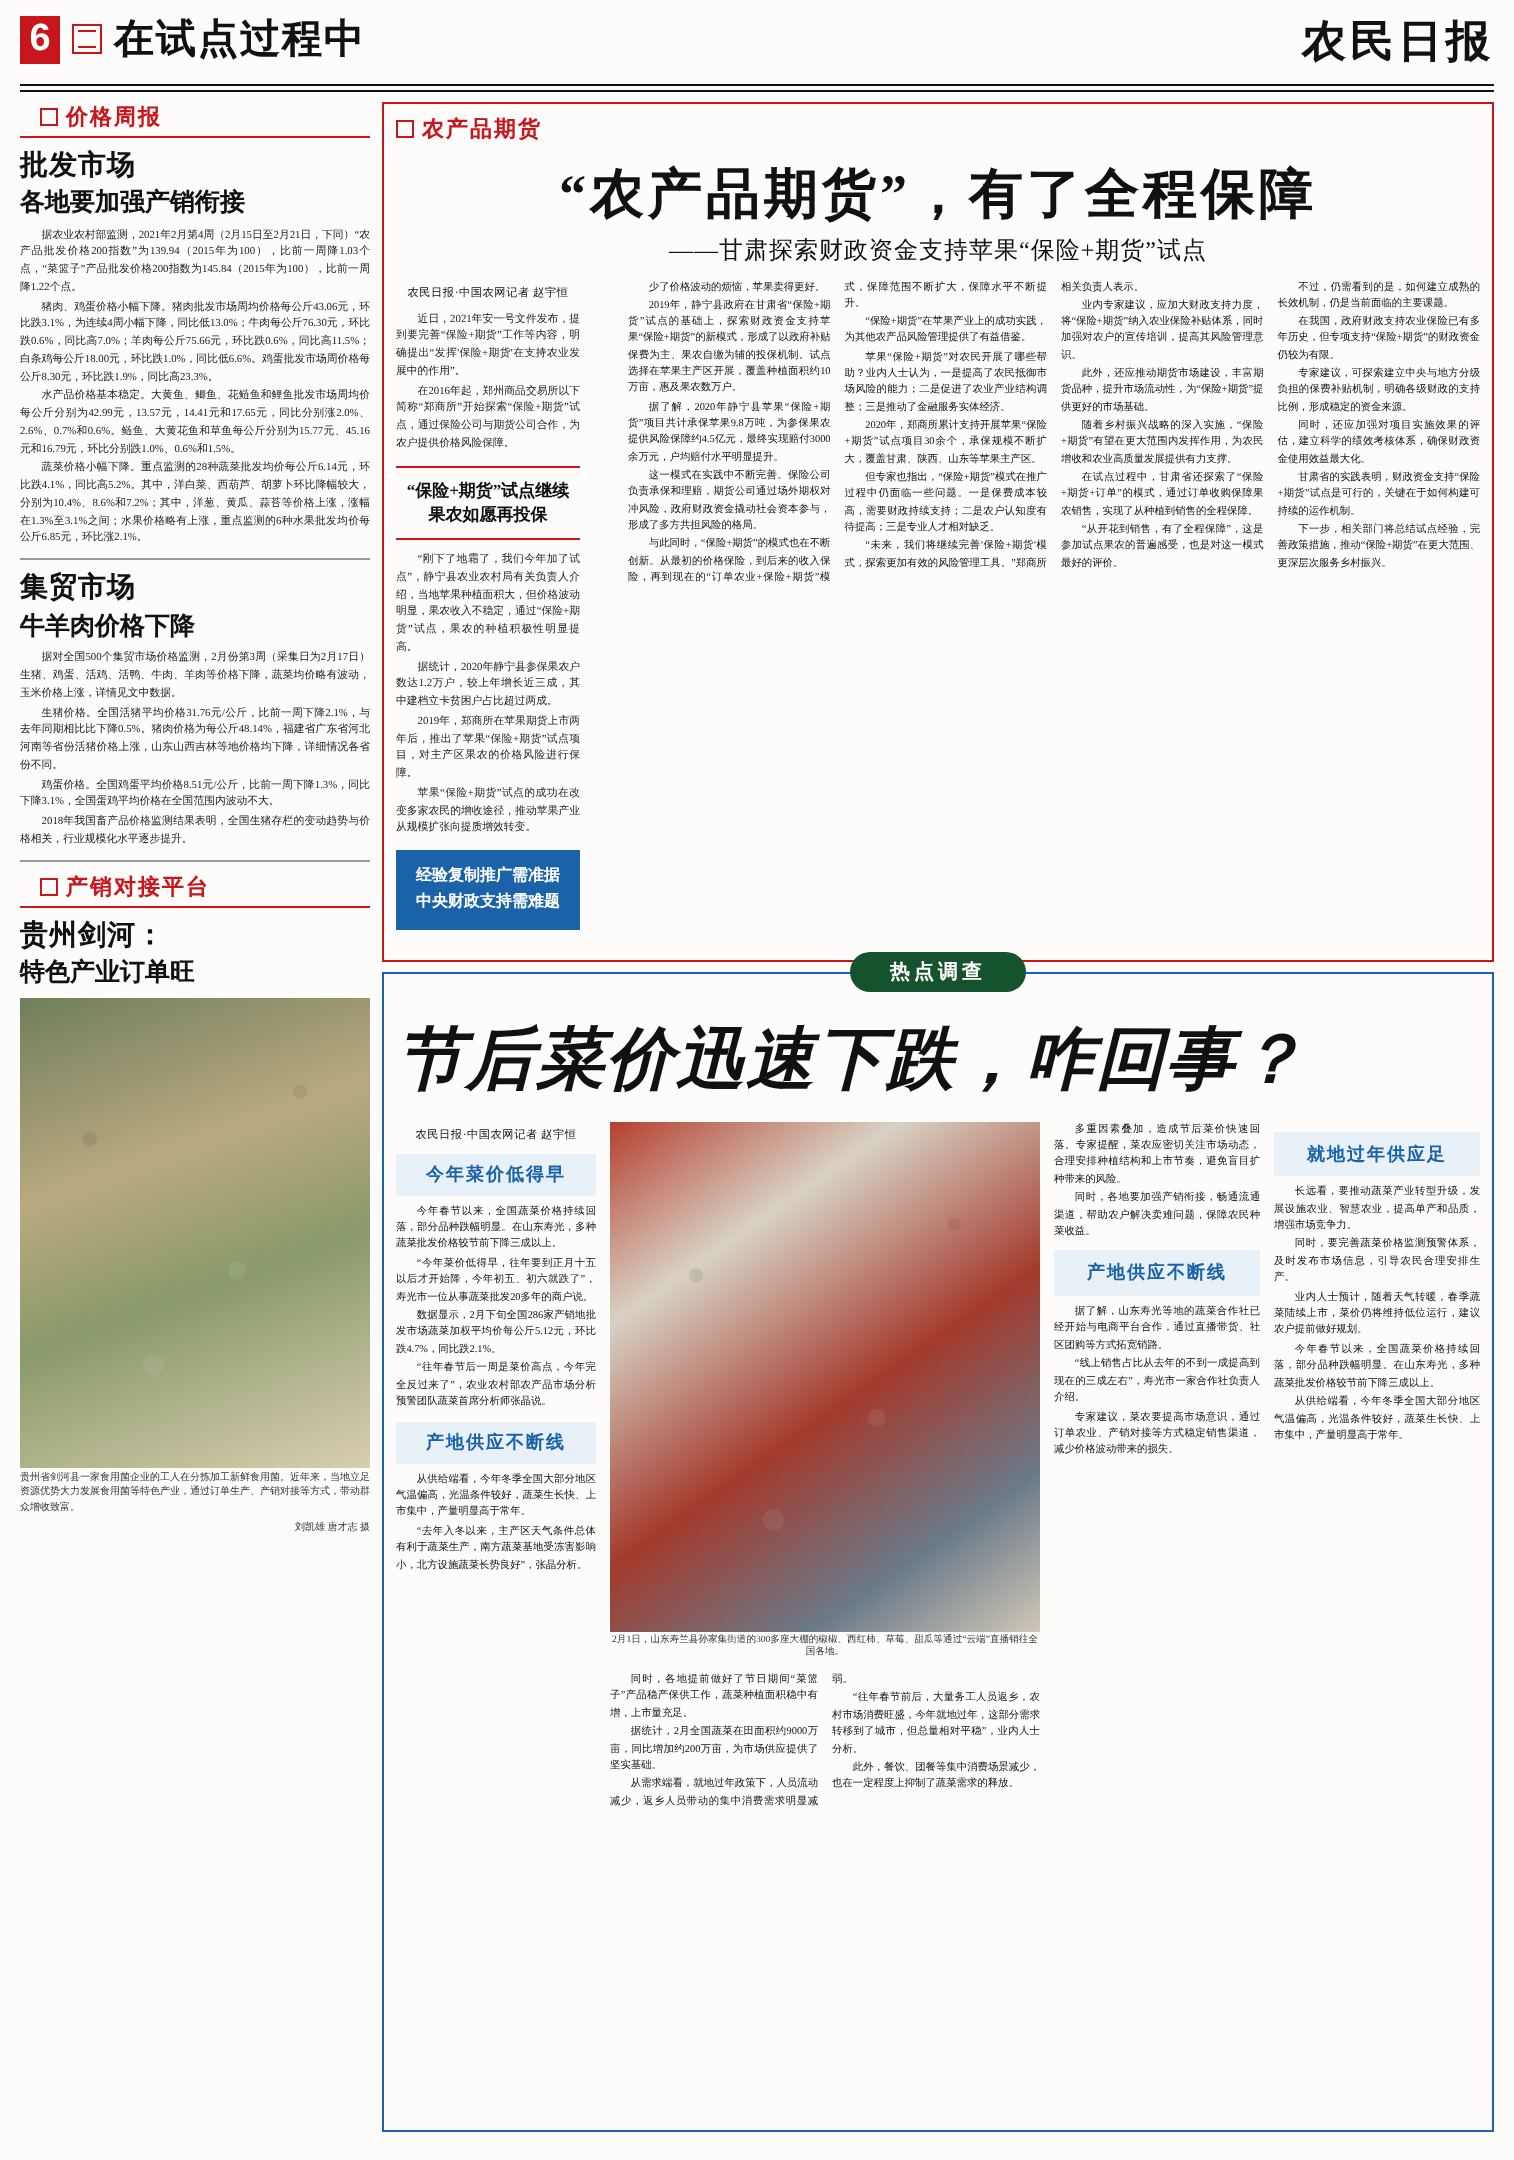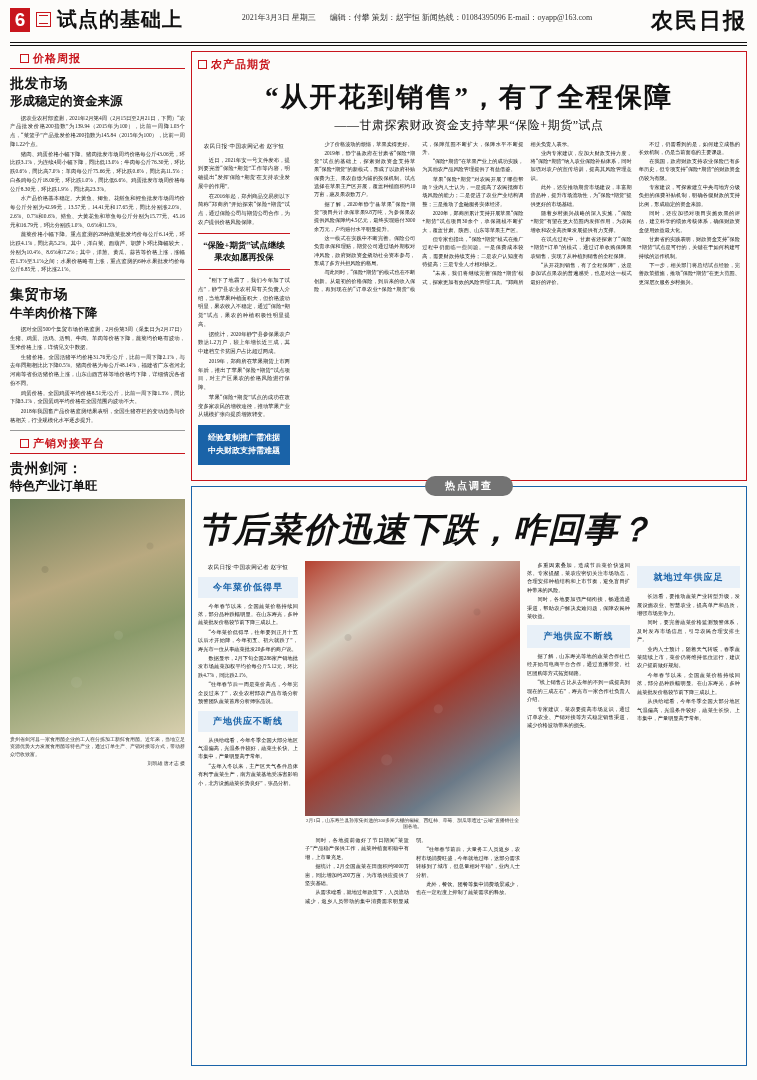--- a/index.html
+++ b/index.html
@@ -58,21 +58,21 @@
   .f-c1 { width:92px; flex:none;}
   .f-rest { flex:1; column-count:4; column-gap:7px; font-size:5.2px; line-height:1.6; text-align:justify;}
   .f-rest p{margin:0 0 1px; text-indent:2em;}
   .byline { font-size:5.6px; text-align:center; margin:3px 0 5px; letter-spacing:.3px;}
   .quotebox { border-top:1px solid #c8161d; border-bottom:1px solid #c8161d; padding:5px 3px; margin:6px 0; text-align:center; }
   .quotebox .q { font-size:8.5px; font-weight:bold; line-height:1.5; }
   .bluebox { background:#1a63a8; color:#fff; font-size:8px; font-weight:bold; line-height:1.6; padding:7px 5px; text-align:center; margin-top:6px;}
 
   
   .survey { border:1.6px solid #1a63a8; padding:6px; flex:1; position:relative;}
-  .pill { position:absolute; left:50%; transform:translateX(-50%); top:-11px; background:#737373; color:#fff;
+  .pill { position:absolute; left:50%; transform:translateX(-50%); top:-11px; background:#14532d; color:#fff;
           font-size:10px; font-weight:bold; padding:3px 20px; border-radius:11px; letter-spacing:2px;}
   .s-title { font-size:34px; font-weight:bold; letter-spacing:1px; margin:14px 0 8px;font-style:italic;}
   .s-body { display:flex; gap:7px; height: 480px;}
   .s-c1 { width:100px; flex:none;}
   .s-mid { width:215px; flex:none;}
   .s-rest { flex:1; display:flex; gap:7px;}
   .s-col { flex:1; font-size:5.2px; line-height:1.62; text-align:justify;}
   .s-col p{margin:0 0 1px; text-indent:2em;}
   .subhead { background:#e8f0f8; color:#1a63a8; font-size:9px; font-weight:bold; text-align:center; padding:4px 2px; margin:5px 0 4px; letter-spacing:1px;}
   .photo-cap { font-size:4.8px; color:#333; text-align:center; margin-top:2px; line-height:1.4;}
@@ -89,42 +89,38 @@
 </style>
 </head>
 <body>
 
 <div class="page">
 
   <div class="masthead">
     <div class="mh-left">
       <div class="pagenum">6</div>
       <div class="mh-icon"></div>
-      <div class="mh-title">试点的基础上</div>
-    </div>
-    <div class="mh-center">
-      <span>2021年3月3日 星期三</span>
-      <span>编辑：付攀   策划：赵宇恒   新闻热线：01084395096   E-mail：oyapp@163.com</span>
+      <div class="mh-title">在试点过程中</div>
     </div>
     <div class="mh-right">农民日报</div>
   </div>
   <div class="mh-rule"></div>
   <div class="mh-rule2"></div>
 
   <div class="cols">
 
     <div class="col-left">
 
       <div class="sec-head">
         <div class="sec-sq"></div>
         <div class="sec-name">价格周报</div>
       </div>
 
       <div class="art-title">批发市场</div>
-      <div class="art-sub">形成稳定的资金来源</div>
+      <div class="art-sub">各地要加强产销衔接</div>
       <div class="body-text">
         <p>据农业农村部监测，2021年2月第4周（2月15日至2月21日，下同）“农产品批发价格200指数”为139.94（2015年为100），比前一周降1.03个点，“菜篮子”产品批发价格200指数为145.84（2015年为100），比前一周降1.22个点。</p>
         <p>猪肉、鸡蛋价格小幅下降。猪肉批发市场周均价格每公斤43.06元，环比跌3.1%，为连续4周小幅下降，同比低13.0%；牛肉每公斤76.30元，环比跌0.6%，同比高7.0%；羊肉每公斤75.66元，环比跌0.6%，同比高11.5%；白条鸡每公斤18.00元，环比跌1.0%，同比低6.6%。鸡蛋批发市场周价格每公斤8.30元，环比跌1.9%，同比高23.3%。</p>
         <p>水产品价格基本稳定。大黄鱼、鲫鱼、花鲢鱼和鲤鱼批发市场周均价每公斤分别为42.99元，13.57元，14.41元和17.65元，同比分别涨2.0%、2.6%、0.7%和0.6%。鲢鱼、大黄花鱼和草鱼每公斤分别为15.77元、45.16元和16.79元，环比分别跌1.0%、0.6%和1.5%。</p>
         <p>蔬菜价格小幅下降。重点监测的28种蔬菜批发均价每公斤6.14元，环比跌4.1%，同比高5.2%。其中，洋白菜、西葫芦、胡萝卜环比降幅较大，分别为10.4%、8.6%和7.2%；其中，洋葱、黄瓜、蒜苔等价格上涨，涨幅在1.3%至3.1%之间；水果价格略有上涨，重点监测的6种水果批发均价每公斤6.85元，环比涨2.1%。</p>
       </div>
 
       <div class="hr-thin"></div>
 
       <div class="art-title">集贸市场</div>
@@ -152,21 +148,21 @@
       <div class="footer-line">刘凯雄 唐才志 摄</div>
     </div>
 
     <div class="col-right">
 
       <div class="futures">
         <div class="f-head">
           <div class="sec-sq"></div>
           <div class="sec-name">农产品期货</div>
         </div>
-        <div class="f-title">“从开花到销售”，有了全程保障</div>
+        <div class="f-title">“农产品期货”，有了全程保障</div>
         <div class="f-sub">——甘肃探索财政资金支持苹果“保险+期货”试点</div>
 
         <div class="f-body">
           <div class="f-c1">
             <div class="byline">农民日报·中国农网记者 赵宇恒</div>
             <div class="body-text">
               <p>近日，2021年安一号文件发布，提到要完善“保险+期货”工作等内容，明确提出“发挥'保险+期货'在支持农业发展中的作用”。</p>
               <p>在2016年起，郑州商品交易所以下简称“郑商所”开始探索“保险+期货”试点，通过保险公司与期货公司合作，为农户提供价格风险保障。</p>
             </div>
             <div class="quotebox">

